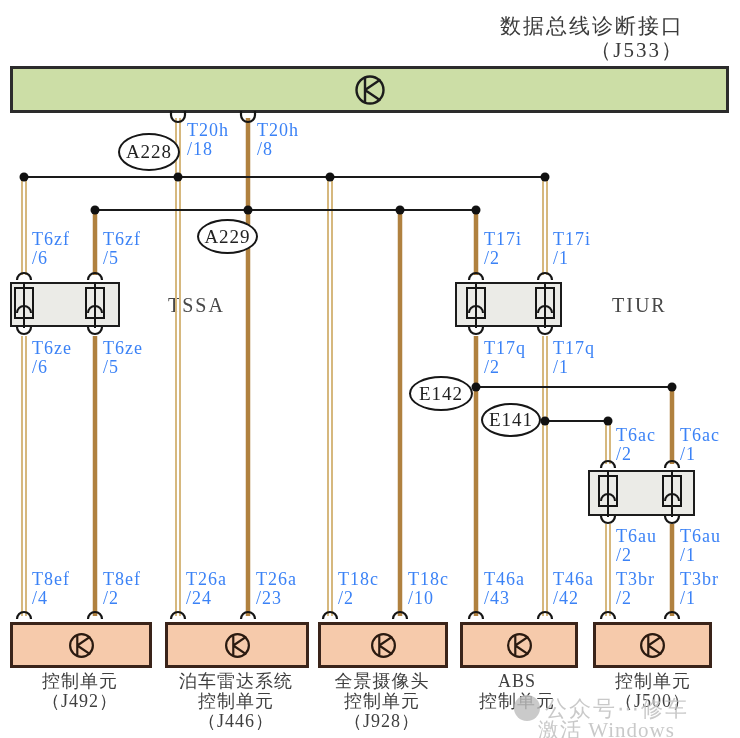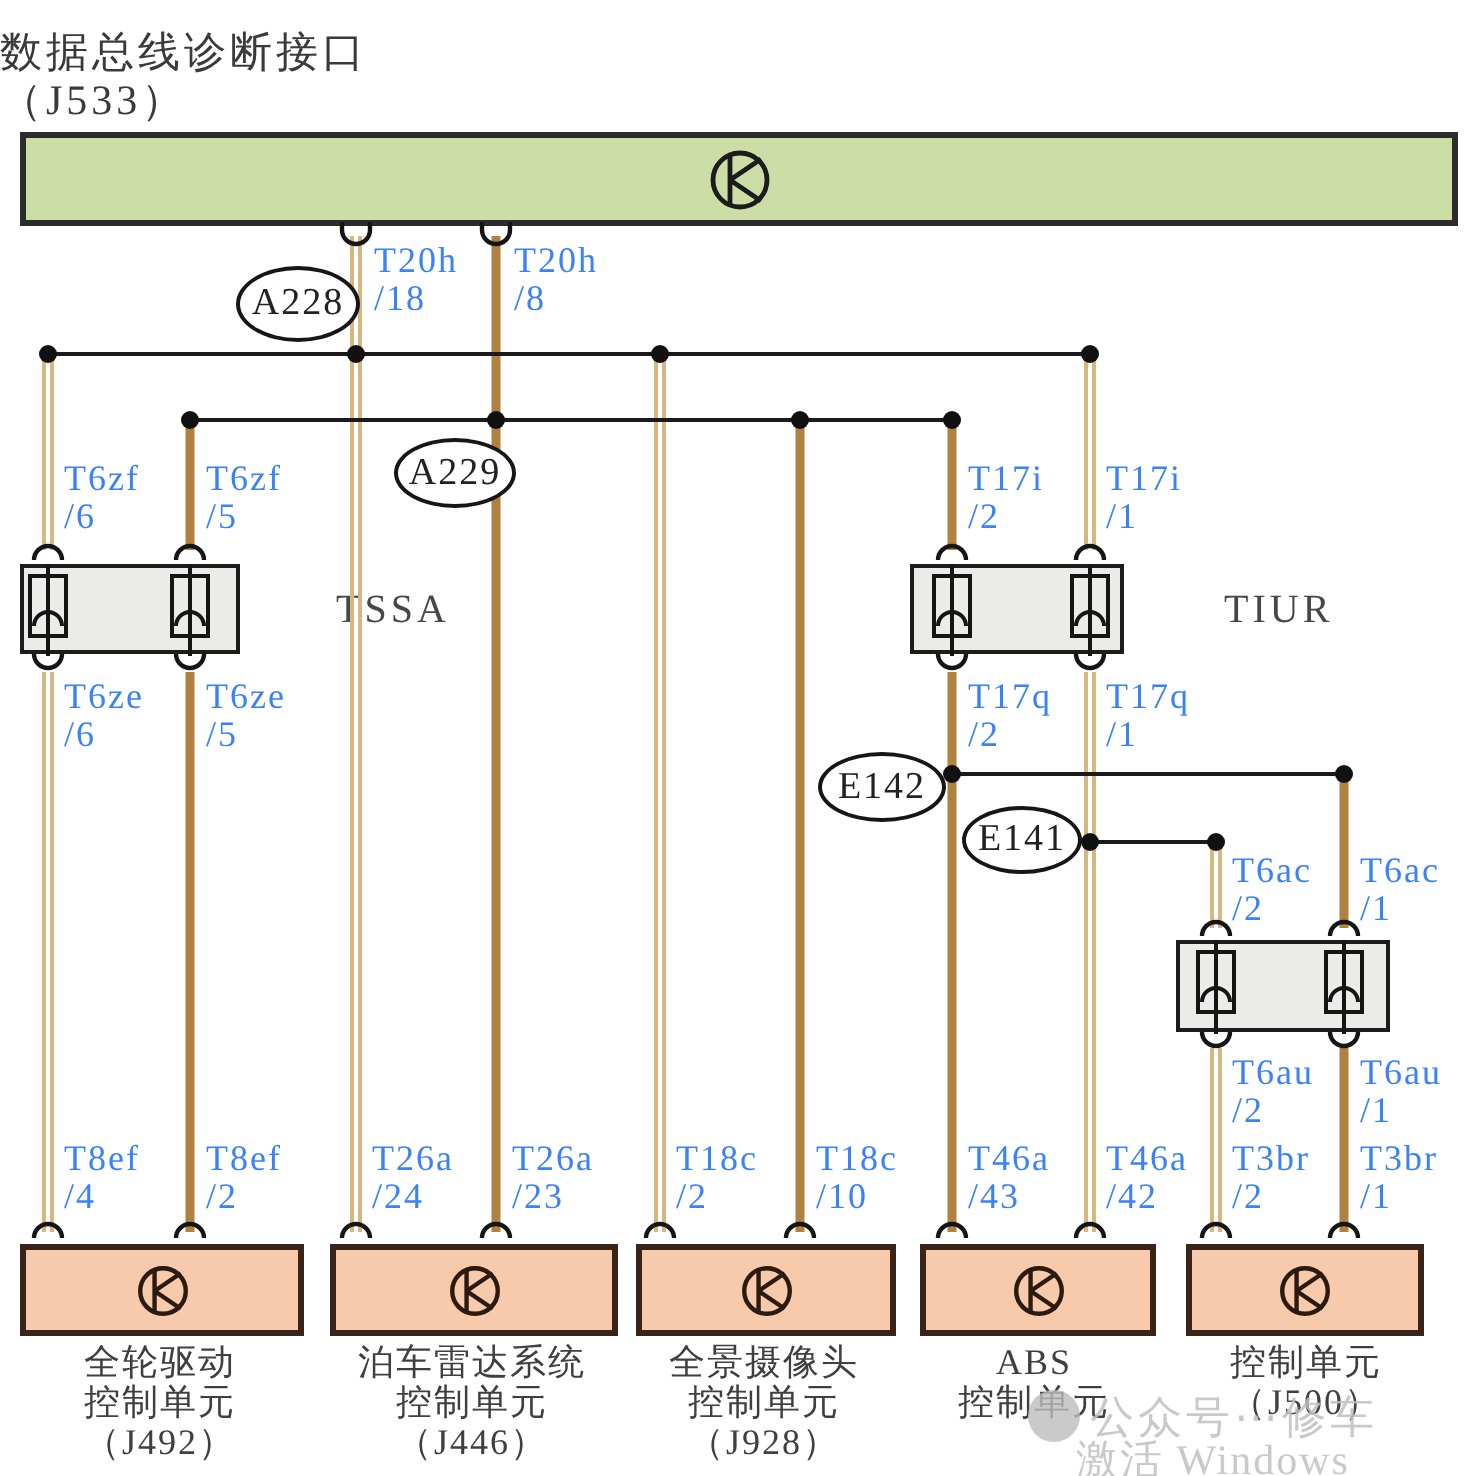--- a/index.html
+++ b/index.html
@@ -1,20 +1,20 @@
 <!DOCTYPE html>
 <html><head>
 <meta charset="utf-8">
 <style>
   html,body{margin:0;padding:0;background:#fff;}
   body{width:740px;height:738px;position:relative;overflow:hidden;
        font-family:"Liberation Serif","DejaVu Serif",serif;color:#333;}
   .abs{position:absolute;}
   
-  .title{left:0;top:14px;width:684px;text-align:left;line-height:24px;
+  .title{left:0;top:14px;width:684px;text-align:right;line-height:24px;
          font-size:21px;letter-spacing:2px;color:#3a3a3a;}
   
   .gateway{left:10px;top:66px;width:713px;height:41px;background:#ccdea6;
            border:3px solid #2c2c2c;display:flex;align-items:center;justify-content:center;}
   
   .conn{background:#ebebe7;border:2.5px solid #1c1c1c;}
   .conn-label{font-size:20px;letter-spacing:2px;color:#474747;margin-left:42px;}
   
   .module{top:622px;height:40px;background:#f6caab;border:3px solid #3a241a;
           display:flex;align-items:center;justify-content:center;}
@@ -84,21 +84,20 @@
     </svg>
 </div>
 <div class="abs module" style="left:593px;width:113px">
   <svg class="kicon" width="27" height="27" viewBox="-16 -16 32 32">
       <circle r="13.5" fill="none" stroke="#2a1a10" stroke-width="2.6"></circle>
       <path d="M-5 -12 V12 M-5 0 L10.5 -10.5 M-5 0 L10.5 10.5" fill="none" stroke="#2a1a10" stroke-width="2.6"></path>
     </svg>
 </div>
 
 <div class="abs caption" style="left:10px;width:140px">
-  <div>全轮驱动</div>
     <div>控制单元</div>
     <div>（J492）</div>
 </div>
 <div class="abs caption" style="left:160px;width:152px">
   <div>泊车雷达系统</div>
     <div>控制单元</div>
     <div>（J446）</div>
 </div>
 <div class="abs caption" style="left:312px;width:140px">
   <div>全景摄像头</div>

